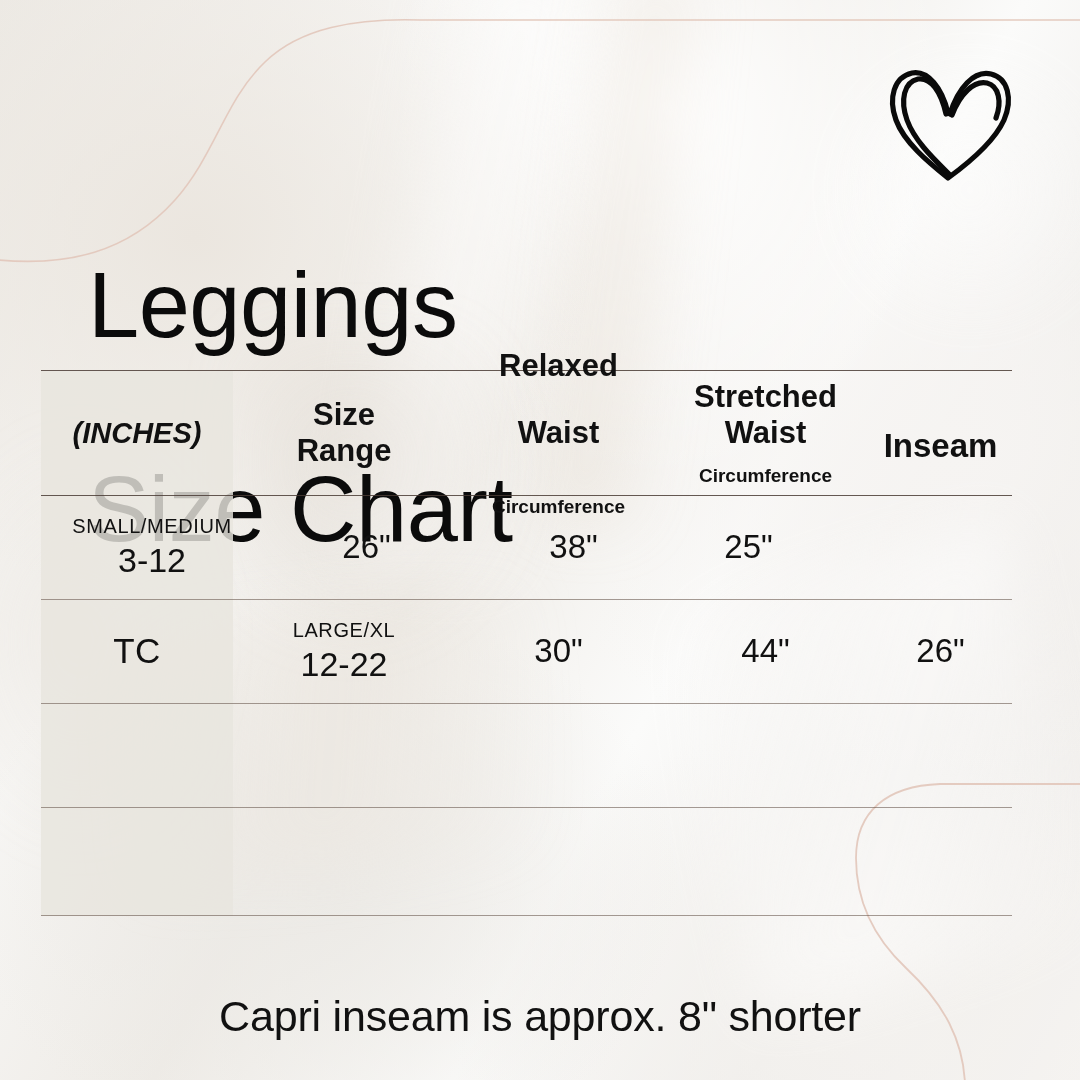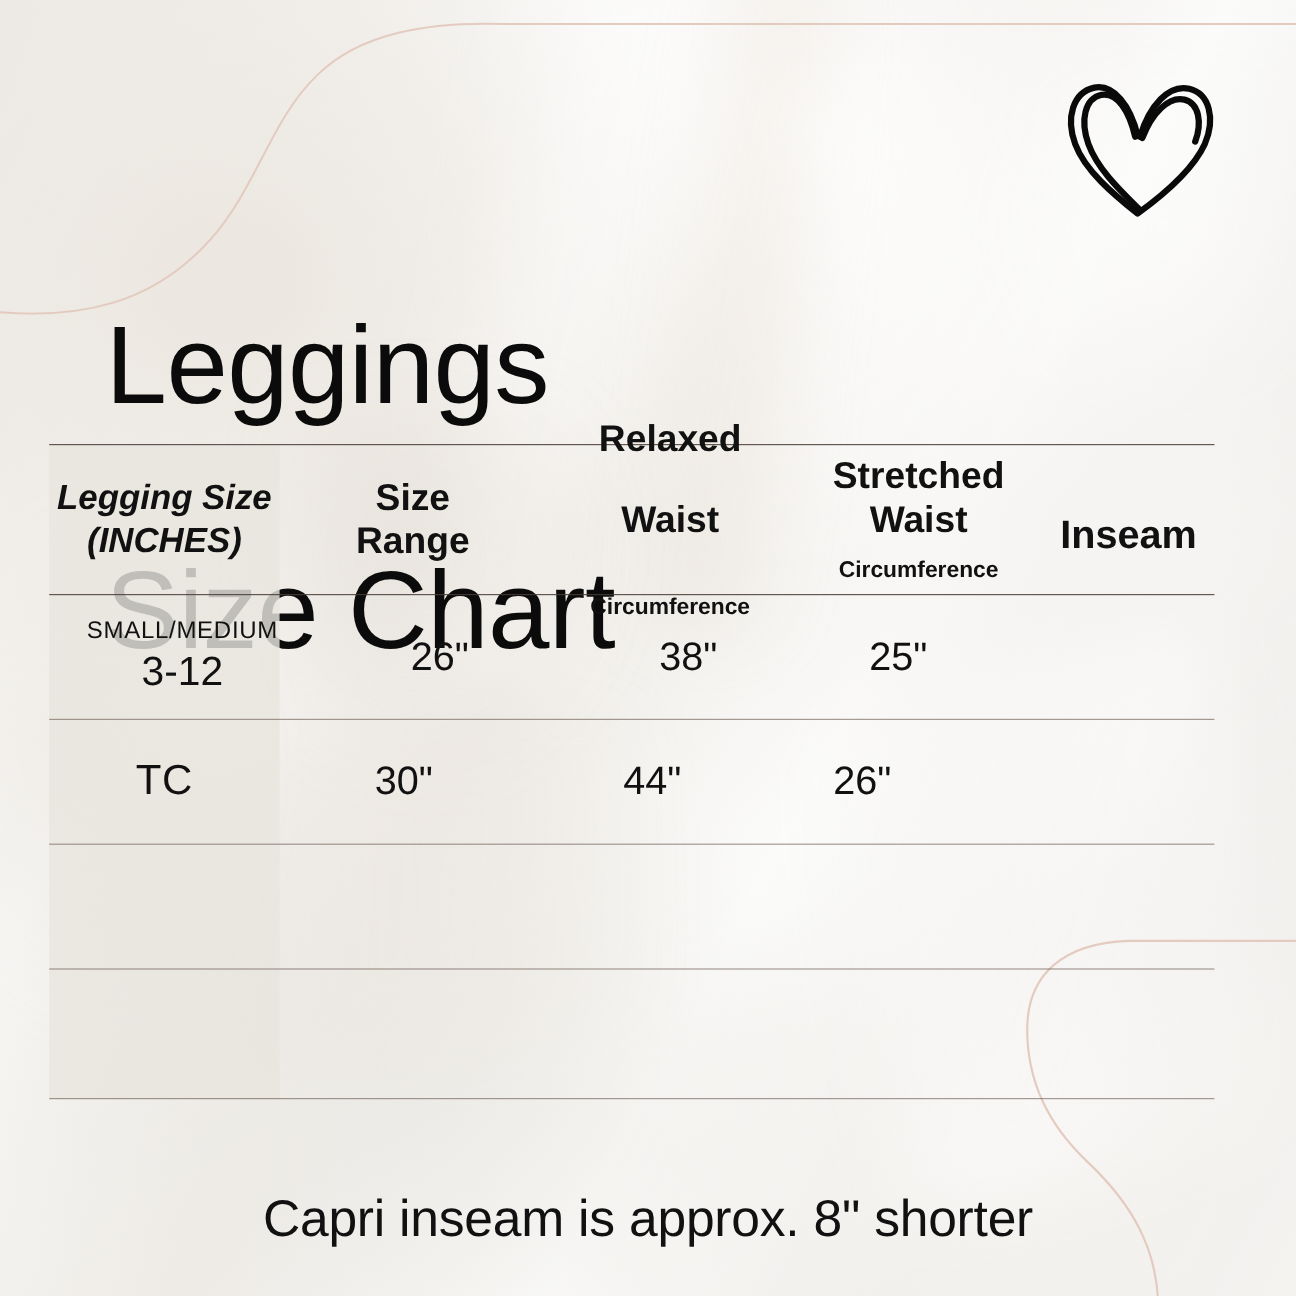--- a/index.html
+++ b/index.html
@@ -251,21 +251,20 @@
 
   <div class="rule" style="top:370px;"></div>
   <div class="rule" style="top:495px;"></div>
   <div class="rule light" style="top:599px;"></div>
   <div class="rule light" style="top:703px;"></div>
   <div class="rule light" style="top:807px;"></div>
   <div class="rule light" style="top:915px;"></div>
 
   <div class="row hrow">
     <div class="cell c1">
-      <span class="h-main ital">Legging Size</span>
       <span class="h-main ital">(INCHES)</span>
     </div>
     <div class="cell c2">
       <span class="h-main">Size</span>
       <span class="h-main">Range</span>
     </div>
     <div class="cell c3">
       <span class="h-main">Relaxed</span>
       <span class="h-main">Waist</span>
       <span class="h-sub">Circumference</span>
@@ -293,20 +292,24 @@
     </div>
     <div class="cell c5">
       <span class="d-val">25"</span>
     </div>
   </div>
 
   <div class="row drow" style="top:599px;">
     <div class="cell c1">
       <span class="d-size">TC</span>
     </div>
+    <div class="cell c2">
+      <span class="d-range-label">LARGE/XL</span>
+      <span class="d-range-value">12-22</span>
+    </div>
     <div class="cell c3">
       <span class="d-val">30"</span>
     </div>
     <div class="cell c4">
       <span class="d-val">44"</span>
     </div>
     <div class="cell c5">
       <span class="d-val">26"</span>
     </div>
   </div>

